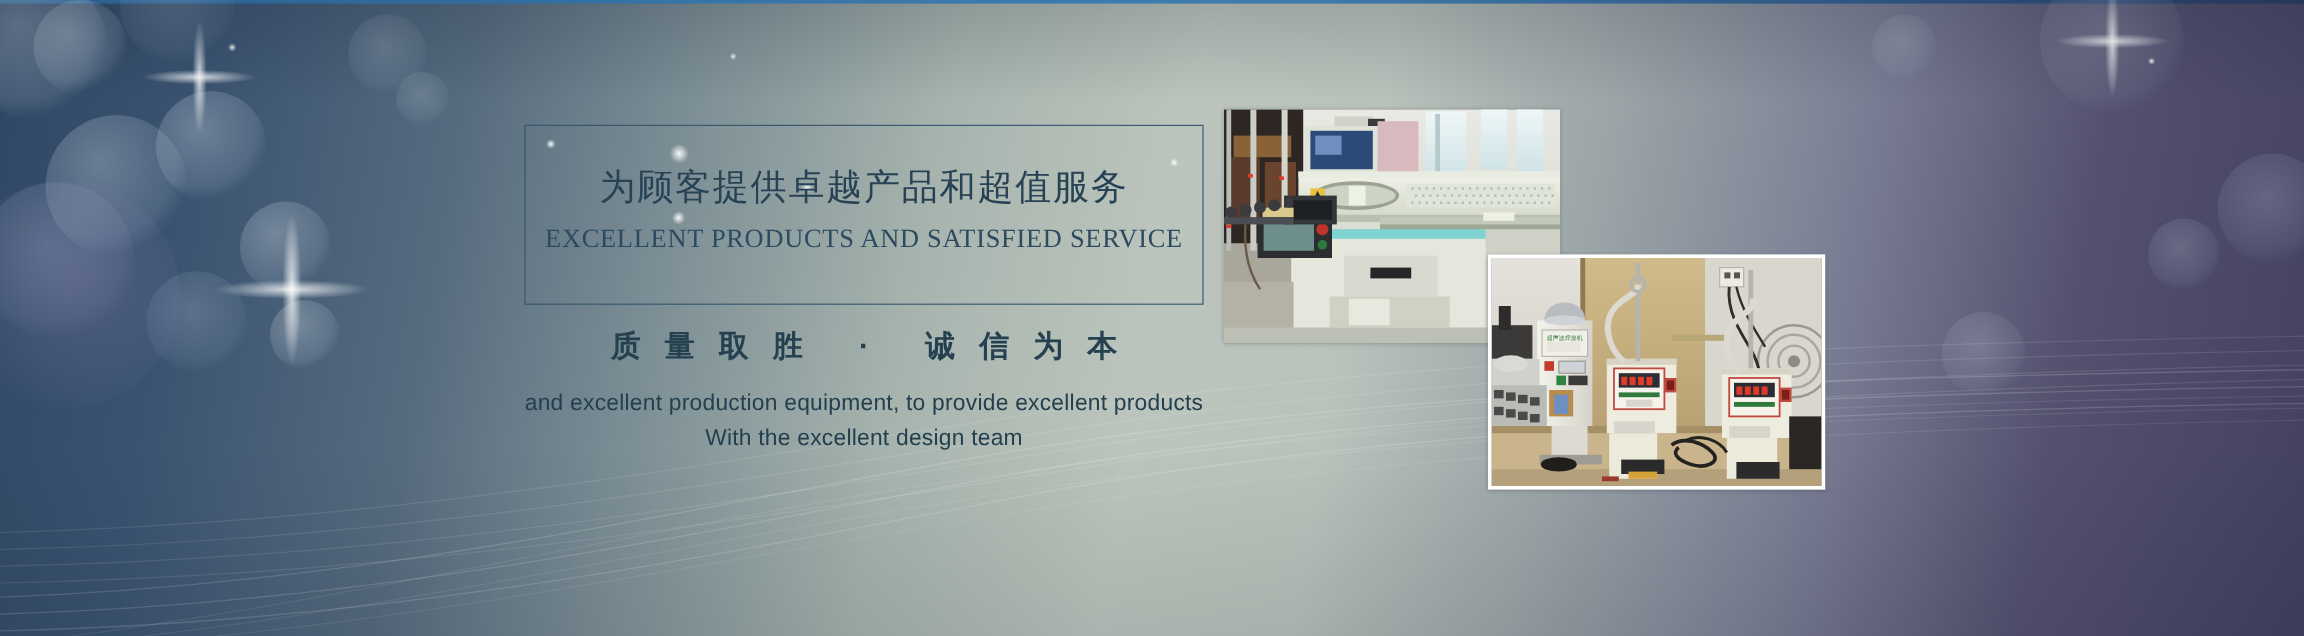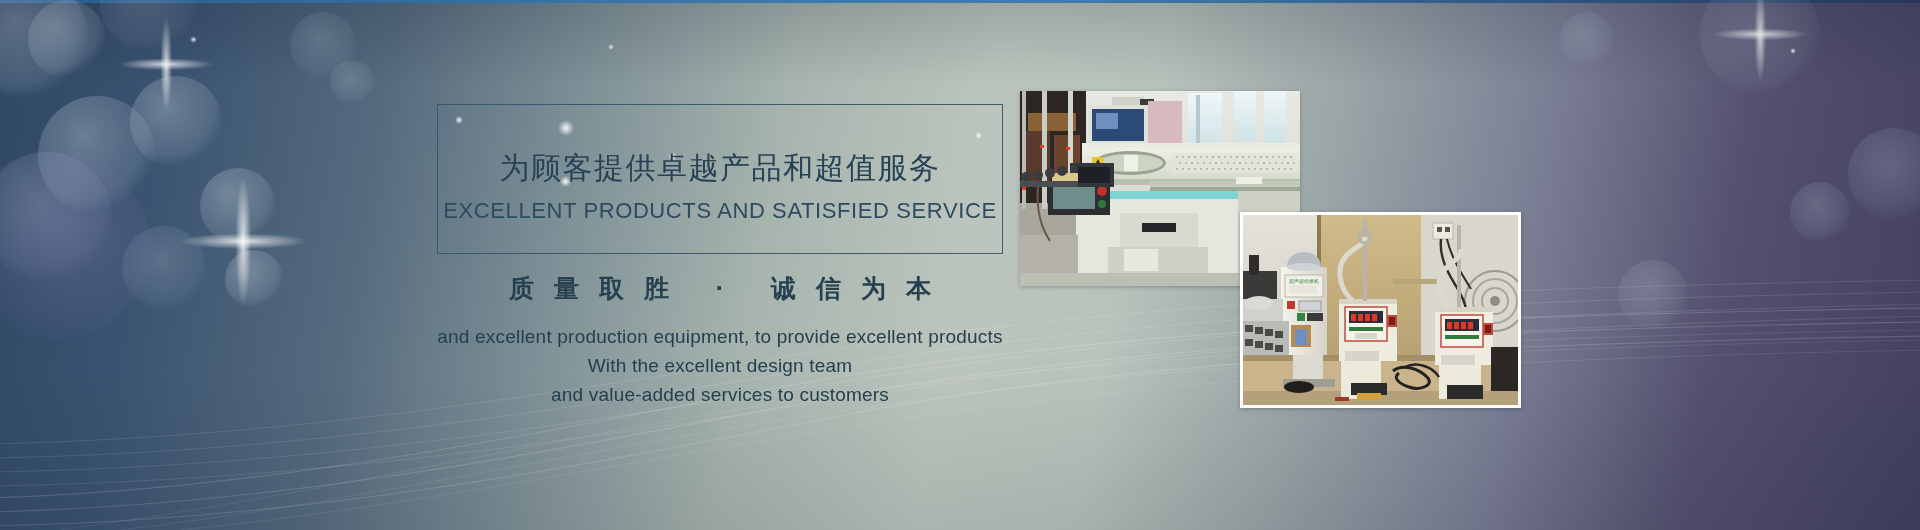--- a/index.html
+++ b/index.html
@@ -64,31 +64,31 @@
   }
 
   
   .waves { position:absolute; left:0; bottom:0; width:100%; height:300px; pointer-events:none; }
 
   
   .frame {
     position:absolute; left:437px; top:104px; width:566px; height:150px;
     border:1px solid #35566d; opacity:.95;
   }
-  .headline-wrap { position:absolute; left:437px; top:104px; width:566px; height:150px;margin-top:12px; }
+  .headline-wrap { position:absolute; left:437px; top:104px; width:566px; height:150px; }
   .headline {
     position:absolute; left:0; right:0; top:32px;
     text-align:center;
     font-size:30px; letter-spacing:1.5px; color:#274255;
     font-family:"Liberation Sans","DejaVu Sans", sans-serif;
   }
   .subhead {
     position:absolute; left:0; right:0; top:82px;
     text-align:center;
-    font-family:Liberation Sans, sans-serif;
+    font-family:Liberation Serif, serif;
     font-size:22px; letter-spacing:.6px; color:#2c4b60;
   }
 
   
   .slogan {
     position:absolute; left:437px; width:566px; top:272px;
     text-align:center; color:#25404f;
     font-size:25px; font-weight:bold; letter-spacing:20px; text-indent:20px;
     font-family:"Liberation Sans","DejaVu Sans", sans-serif;
   }
@@ -174,21 +174,20 @@
   <div class="headline-wrap">
     <div class="headline">为顾客提供卓越产品和超值服务</div>
     <div class="subhead">EXCELLENT PRODUCTS AND SATISFIED SERVICE</div>
   </div>
 
   <div class="slogan">质量取胜 · 诚信为本</div>
 
   <div class="body-copy">
     <div>and excellent production equipment, to provide excellent products</div>
     <div>With the excellent design team</div>
-    <div>and value-added services to customers</div>
   </div>
 
   <div class="photo photo-1">
     <svg viewBox="0 0 280 195" preserveAspectRatio="none">
       <defs>
         <linearGradient id="p1wall" x1="0" y1="0" x2="0" y2="1">
           <stop offset="0" stop-color="#e8e9e2"></stop>
             <stop offset="1" stop-color="#cfd2c8"></stop>
         </linearGradient>
         <linearGradient id="p1oven" x1="0" y1="0" x2="0" y2="1">

